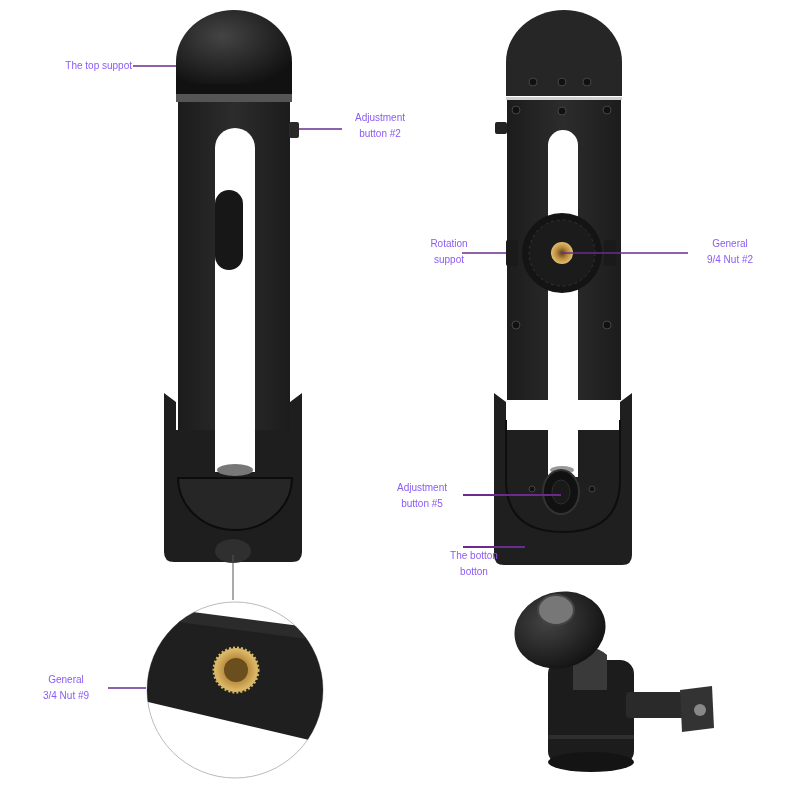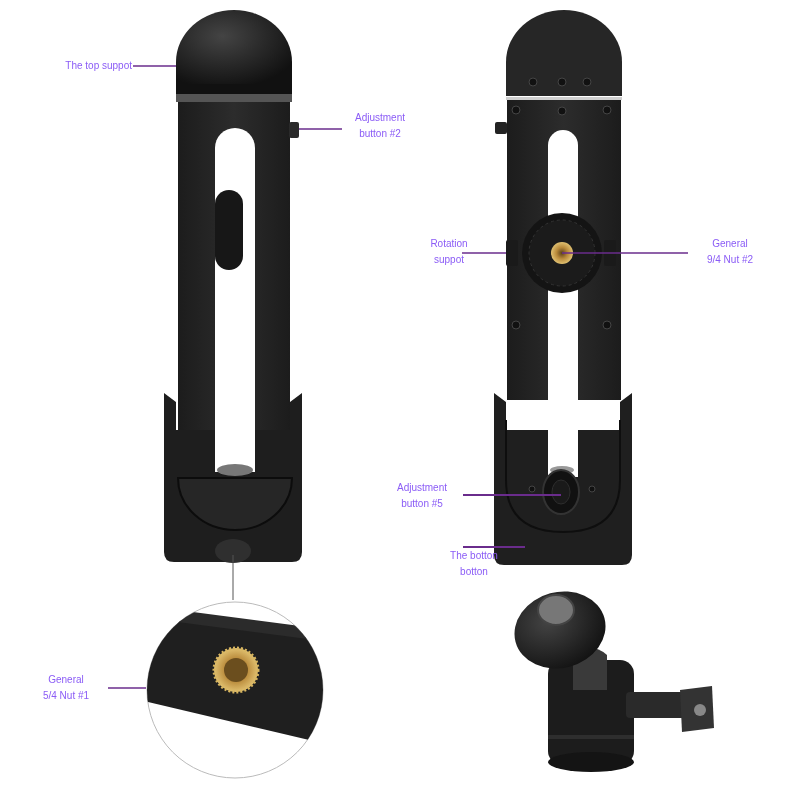--- a/index.html
+++ b/index.html
@@ -147,16 +147,16 @@
     <div>button #5</div>
   </div>
 
   <div class="label" style="left:390px;top:548px;width:80px;margin-left:44px;">
     <div>The botton</div>
     <div>botton</div>
   </div>
 
   <div class="label" style="left:26px;top:672px;width:80px;">
     <div>General</div>
-    <div>5/4 Nut #1</div>
+    <div>3/4 Nut #9</div>
   </div>
 
 </div>
 
 </body></html>

